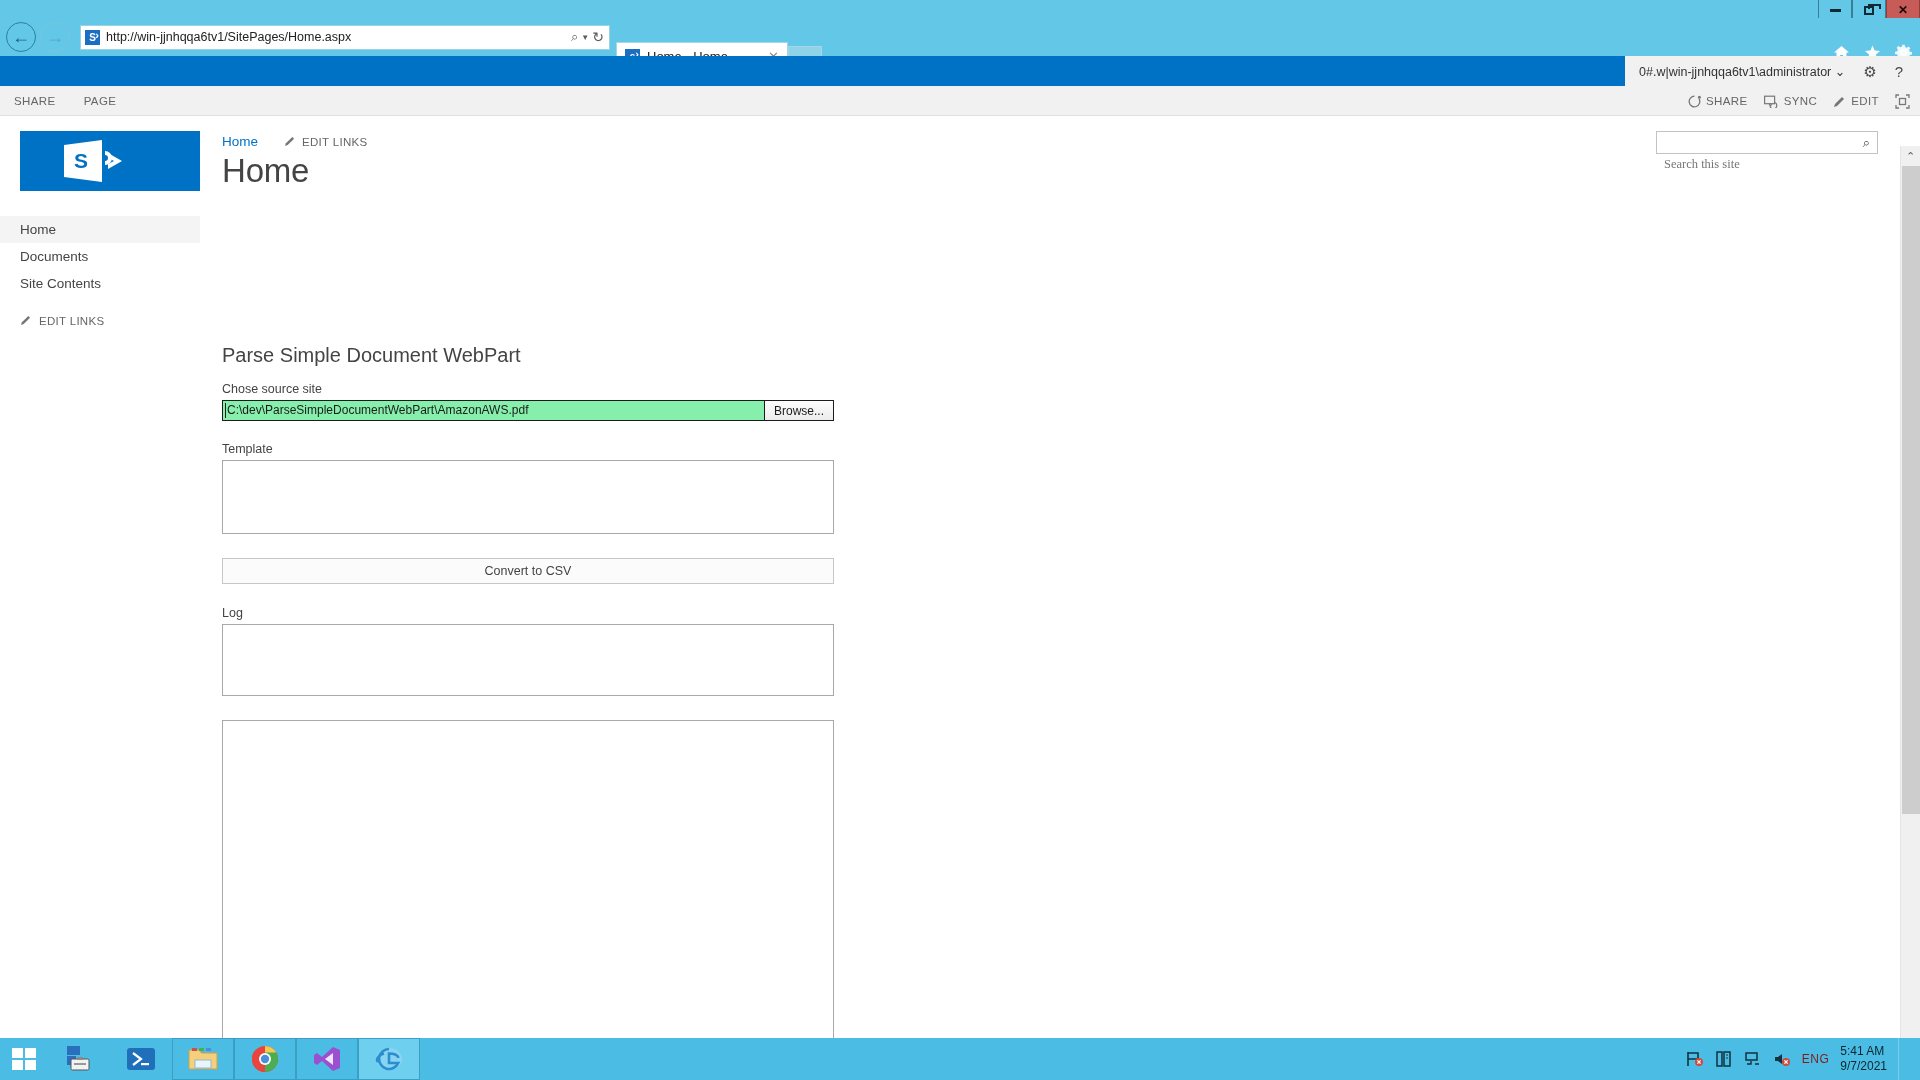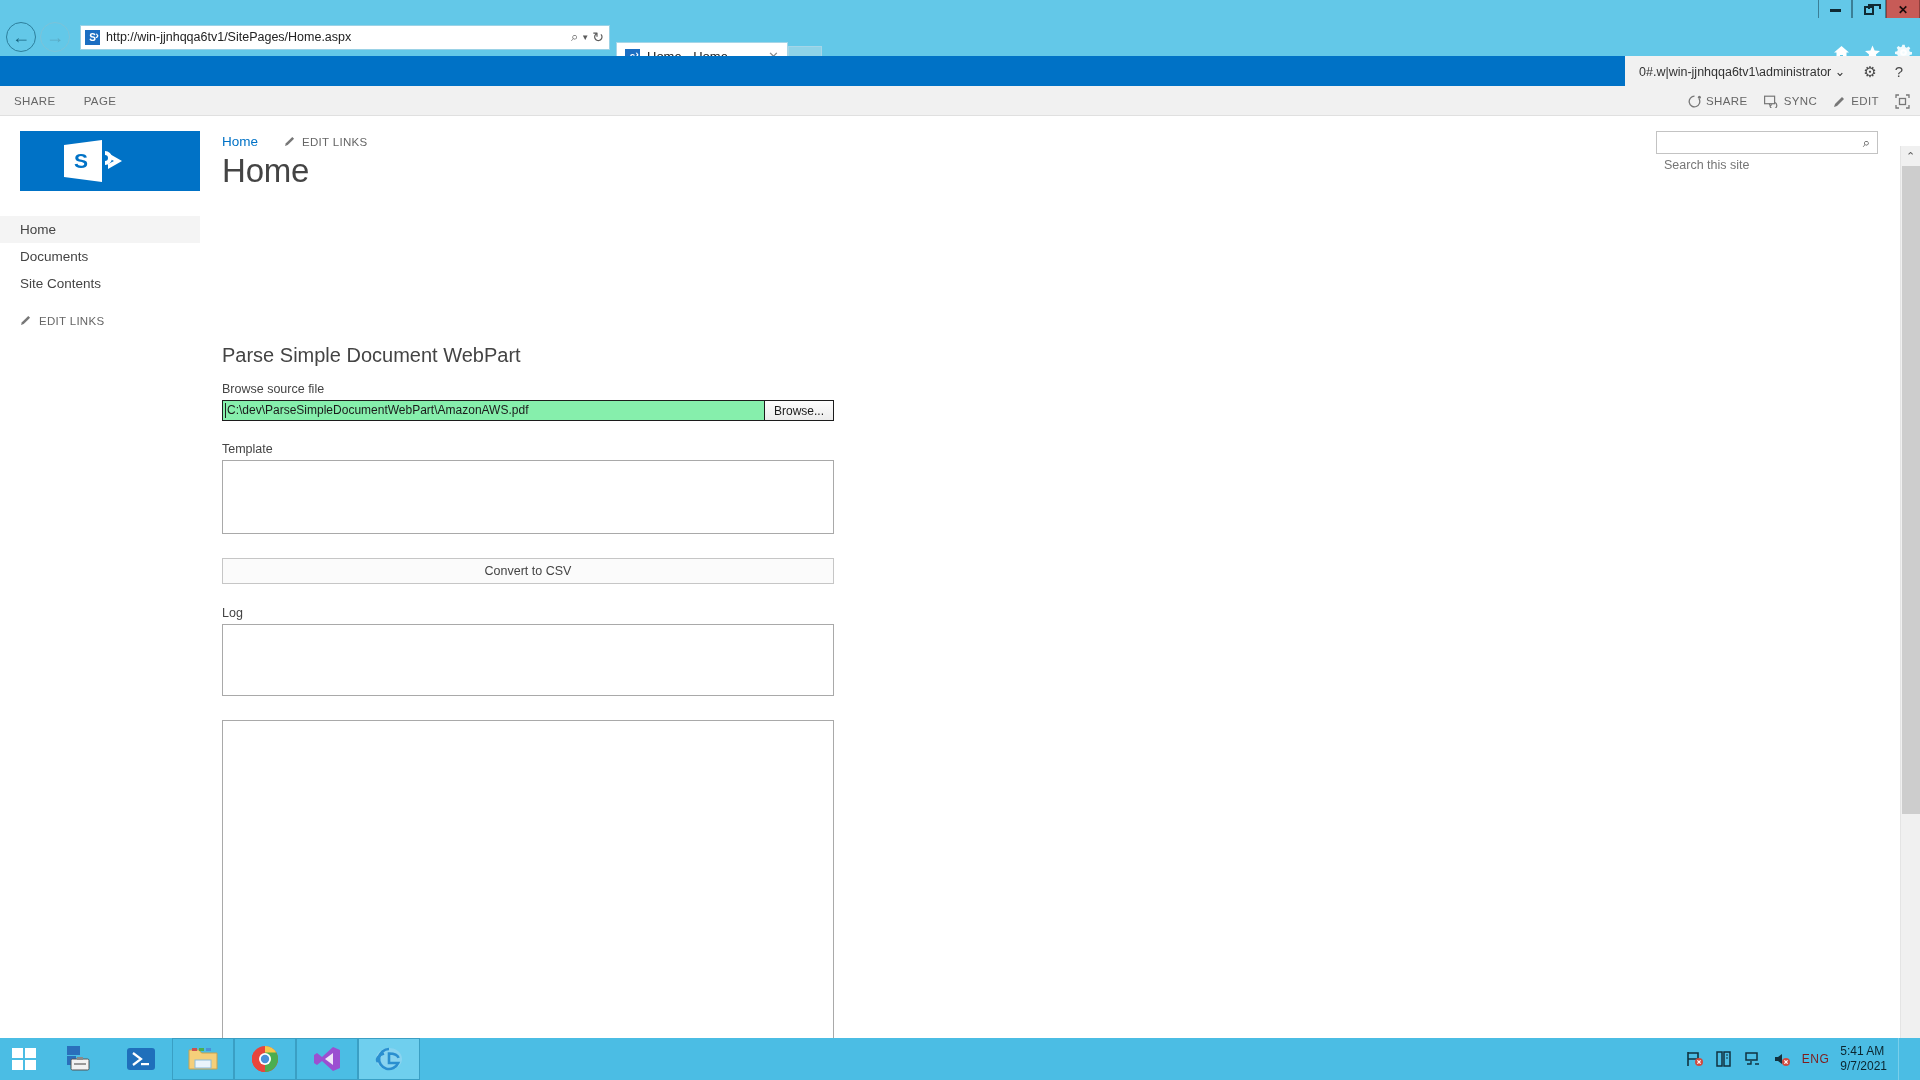--- a/index.html
+++ b/index.html
@@ -202,21 +202,21 @@
   #searchbox {
     position: absolute; right: 42px; top: 15px;
     width: 222px; height: 23px;
     border: 1px solid #c3c3c3; background: #fff;
     display: flex; align-items: center;
   }
   #search-input {
     border: none; outline: none; flex: 1 1 auto;
     font-size: 12.5px; color: #737373;
     padding-left: 7px; height: 21px;
-    font-family: Liberation Sans, sans-serif;
+    font-family: Liberation Serif, serif;
     background: transparent;
     margin-top: 44px;
   }
   #search-input::placeholder { color: #767676; }
   .search-go { padding: 0 7px; color: #444; font-size: 13px; line-height: 1; }
 
   
   #leftnav {
     position: absolute; left: 0; top: 100px;
     width: 200px;
@@ -480,21 +480,21 @@
                 <path d="M1 11l.9-2.7L8.3 1.9l1.8 1.8-6.4 6.4z" fill="#777"></path>
               </svg>
           </span>
           <span>EDIT LINKS</span>
         </div>
       </div>
 
       <div id="webpart">
         <div id="wp-title">Parse Simple Document WebPart</div>
 
-        <div class="field-label">Browse source file</div>
+        <div class="field-label">Chose source site</div>
         <div class="fileinput-row">
           <div class="fileinput-text">C:\dev\ParseSimpleDocumentWebPart\AmazonAWS.pdf</div>
           <div class="browse-btn">Browse...</div>
         </div>
 
         <div class="field-label">Template</div>
         <textarea class="ta" id="ta-template" style=""></textarea>
 
         <div id="convert-btn">Convert to CSV</div>
 

